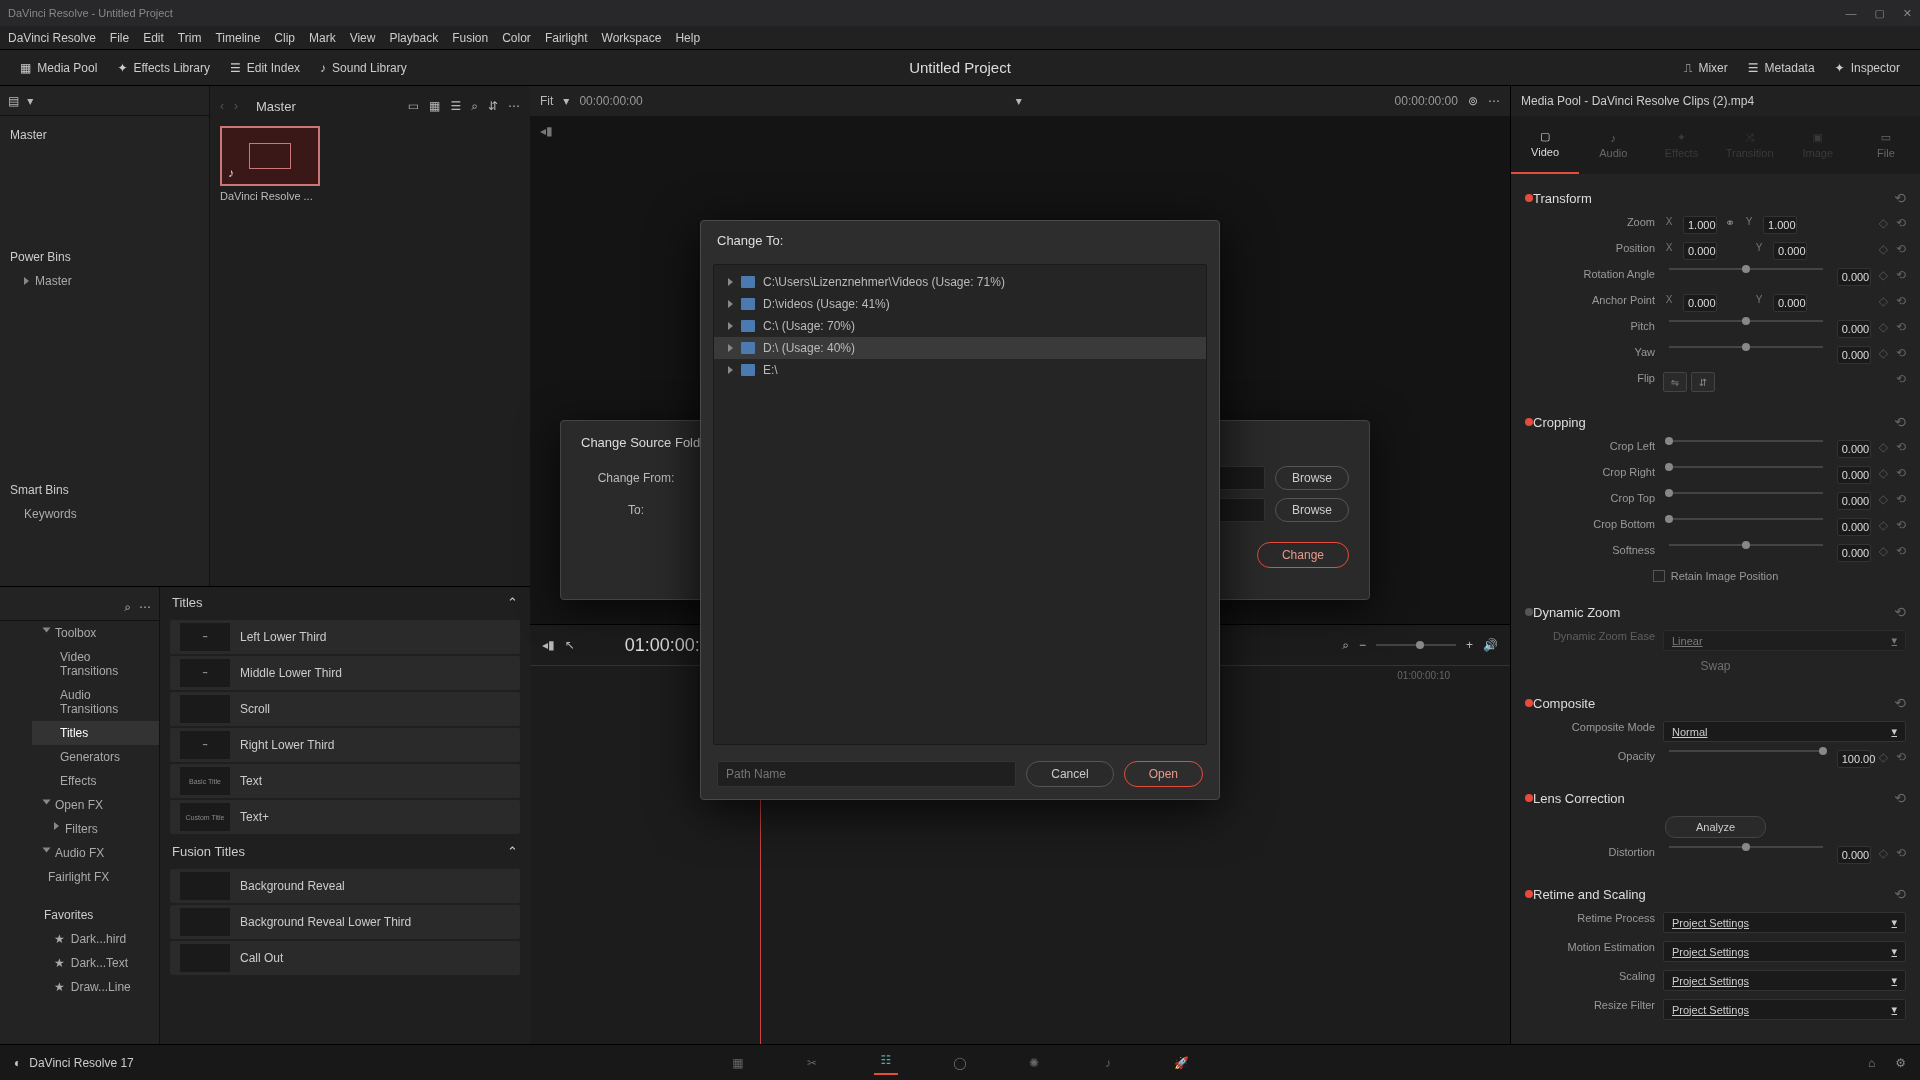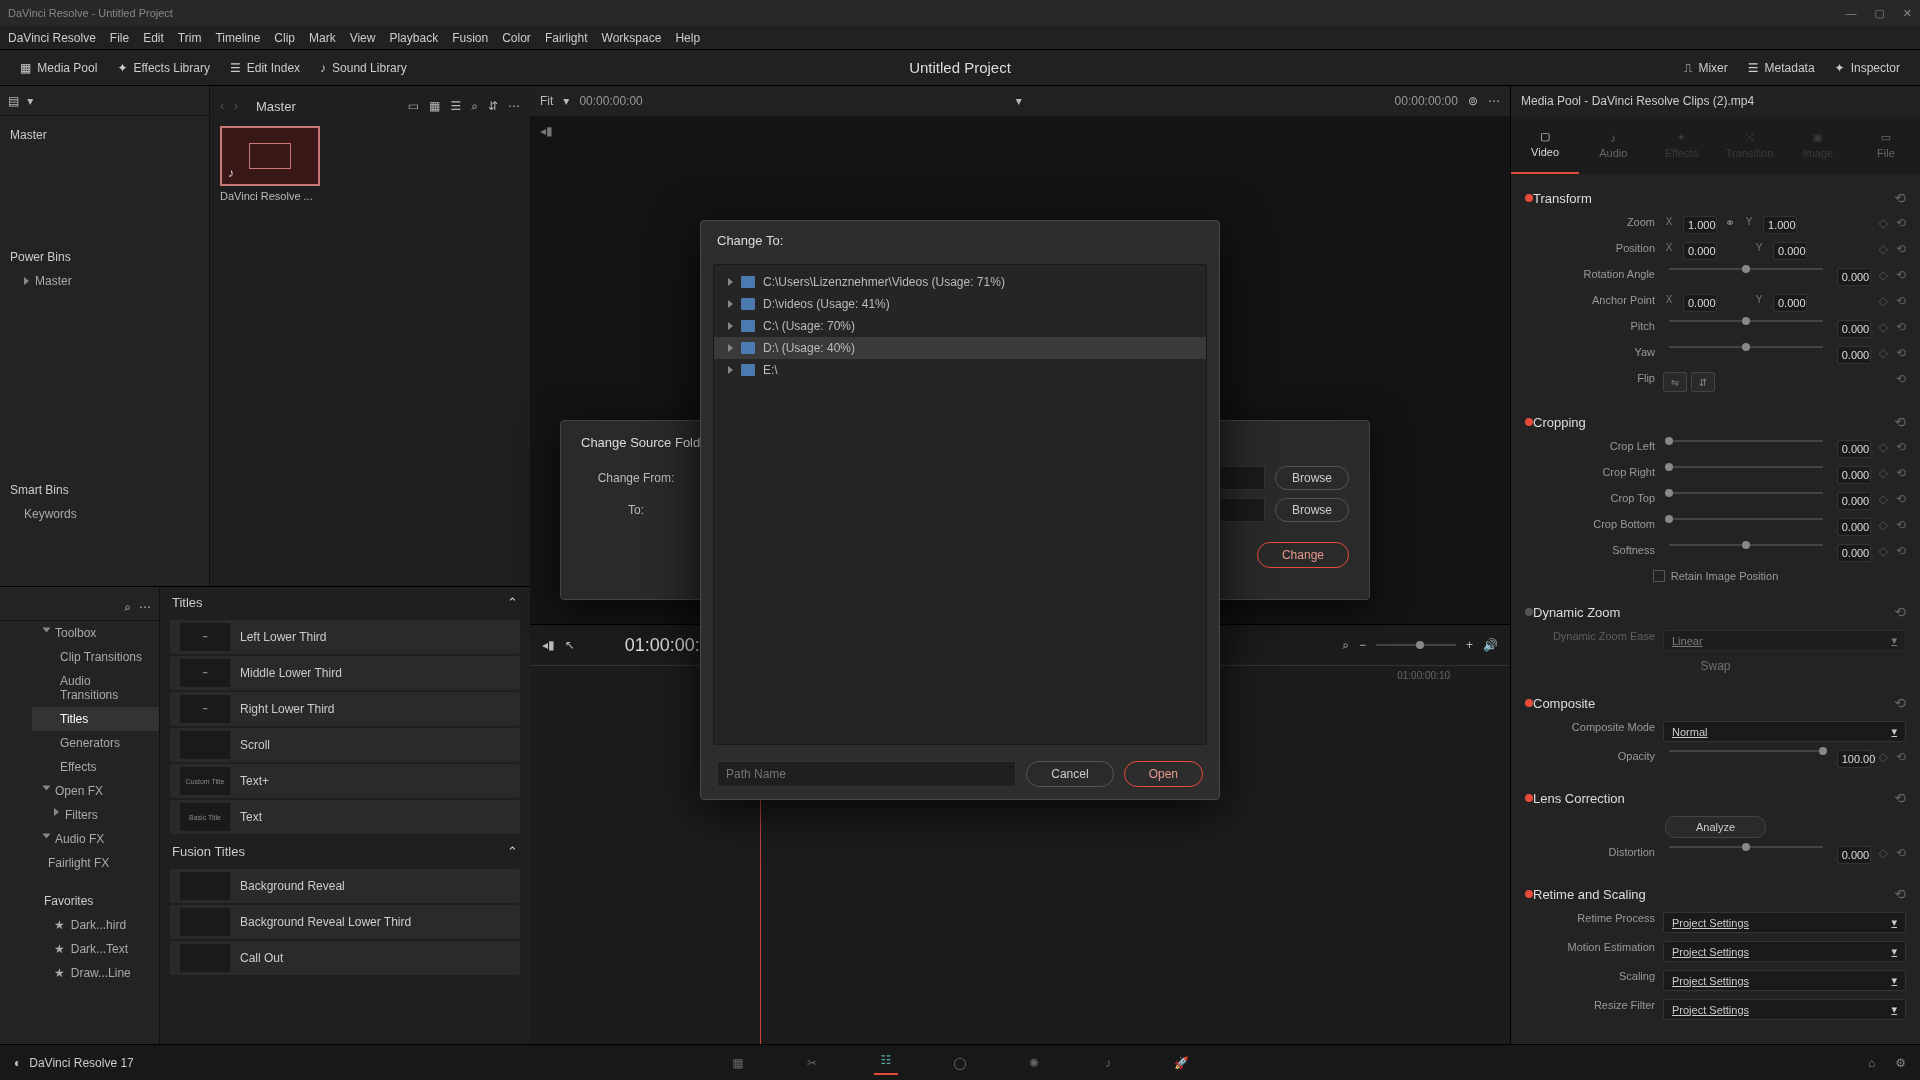--- a/index.html
+++ b/index.html
@@ -239,21 +239,21 @@
     <div class="effects-panel">
       <div class="effects-tree">
         <div class="header-row">
           <span>⌕</span>
           <span>⋯</span>
         </div>
         <div class="item">
             <span class="chev down"></span>
             <span>Toolbox</span>
           </div>
-        <div class="item" style="padding-left:28px">Clip Transitions</div>
+        <div class="item" style="padding-left:28px">Video Transitions</div>
         <div class="item" style="padding-left:28px">Audio Transitions</div>
         <div class="item sel" style="padding-left:28px">Titles</div>
         <div class="item" style="padding-left:28px">Generators</div>
         <div class="item" style="padding-left:28px">Effects</div>
         <div class="item">
             <span class="chev down"></span>
             <span>Open FX</span>
           </div>
         <div class="item" style="padding-left:22px">
             <span class="chev"></span>
@@ -277,34 +277,34 @@
         </div>
         <div class="title-row">
             <div class="title-thumb">━</div>
             <span class="title-label">Left Lower Third</span>
           </div>
         <div class="title-row">
             <div class="title-thumb">━</div>
             <span class="title-label">Middle Lower Third</span>
           </div>
         <div class="title-row">
+            <div class="title-thumb"></div>
+            <span class="title-label">Scroll</span>
+          </div>
+        <div class="title-row">
             <div class="title-thumb">━</div>
             <span class="title-label">Right Lower Third</span>
           </div>
         <div class="title-row">
-            <div class="title-thumb"></div>
-            <span class="title-label">Scroll</span>
+            <div class="title-thumb">Basic Title</div>
+            <span class="title-label">Text</span>
           </div>
         <div class="title-row">
             <div class="title-thumb">Custom Title</div>
             <span class="title-label">Text+</span>
-          </div>
-        <div class="title-row">
-            <div class="title-thumb">Basic Title</div>
-            <span class="title-label">Text</span>
           </div>
         <div class="titles-header">
           <span>Fusion Titles</span>
           <span>⌃</span>
         </div>
         <div class="title-row">
             <div class="title-thumb"></div>
             <span class="title-label">Background Reveal</span>
           </div>
         <div class="title-row">

